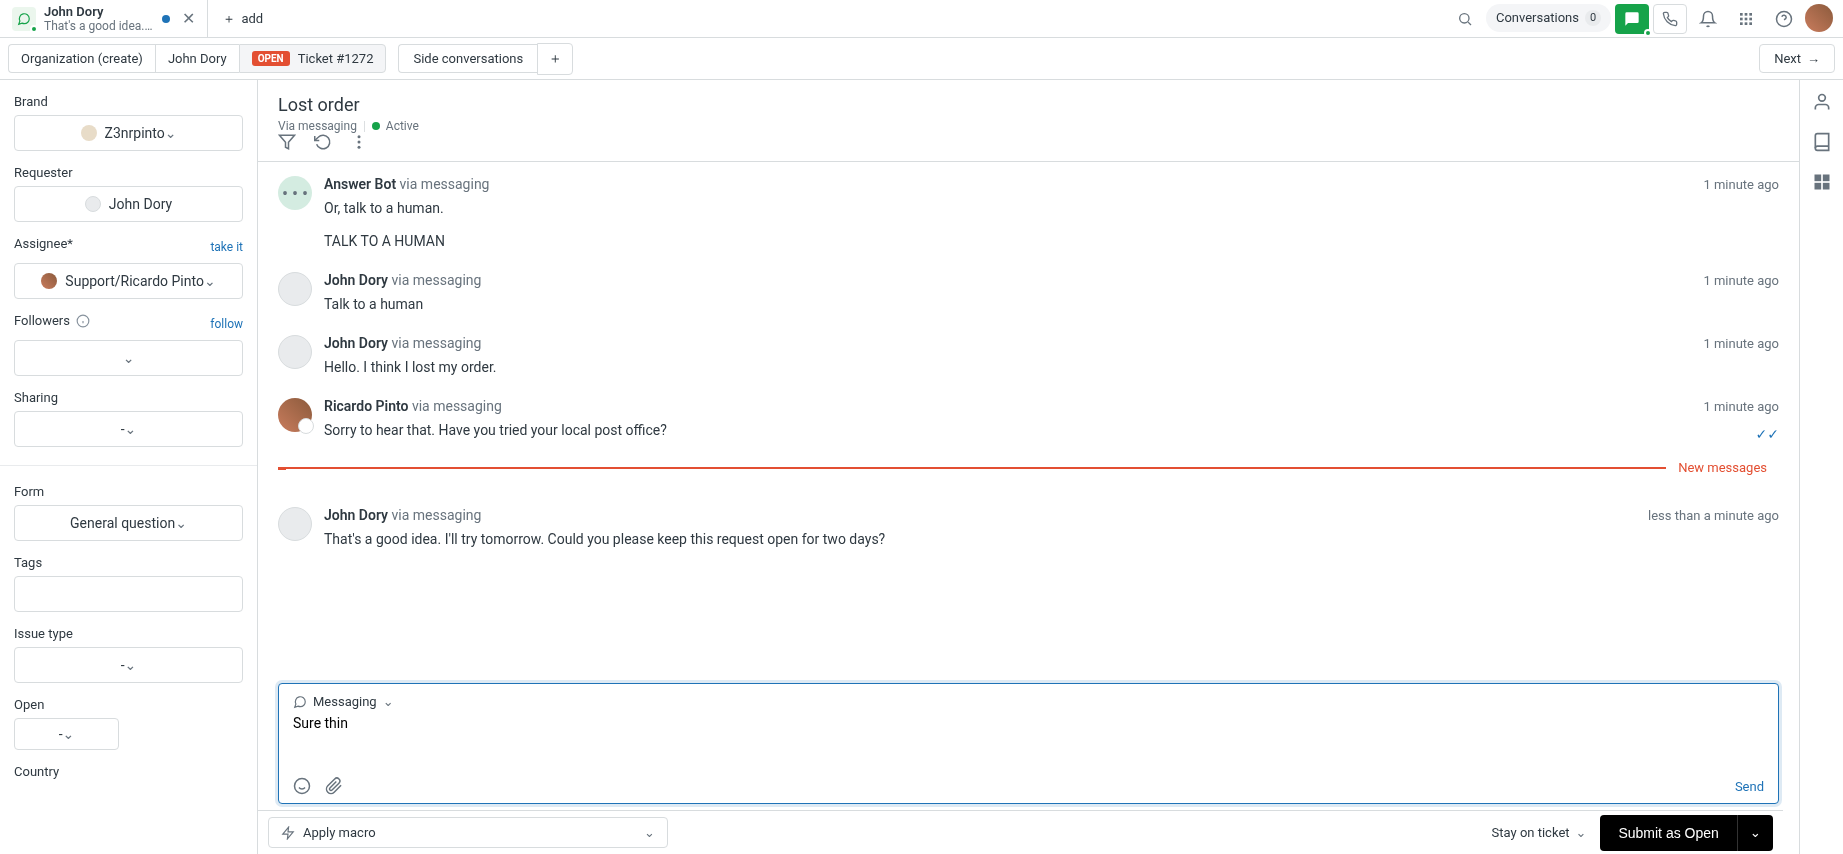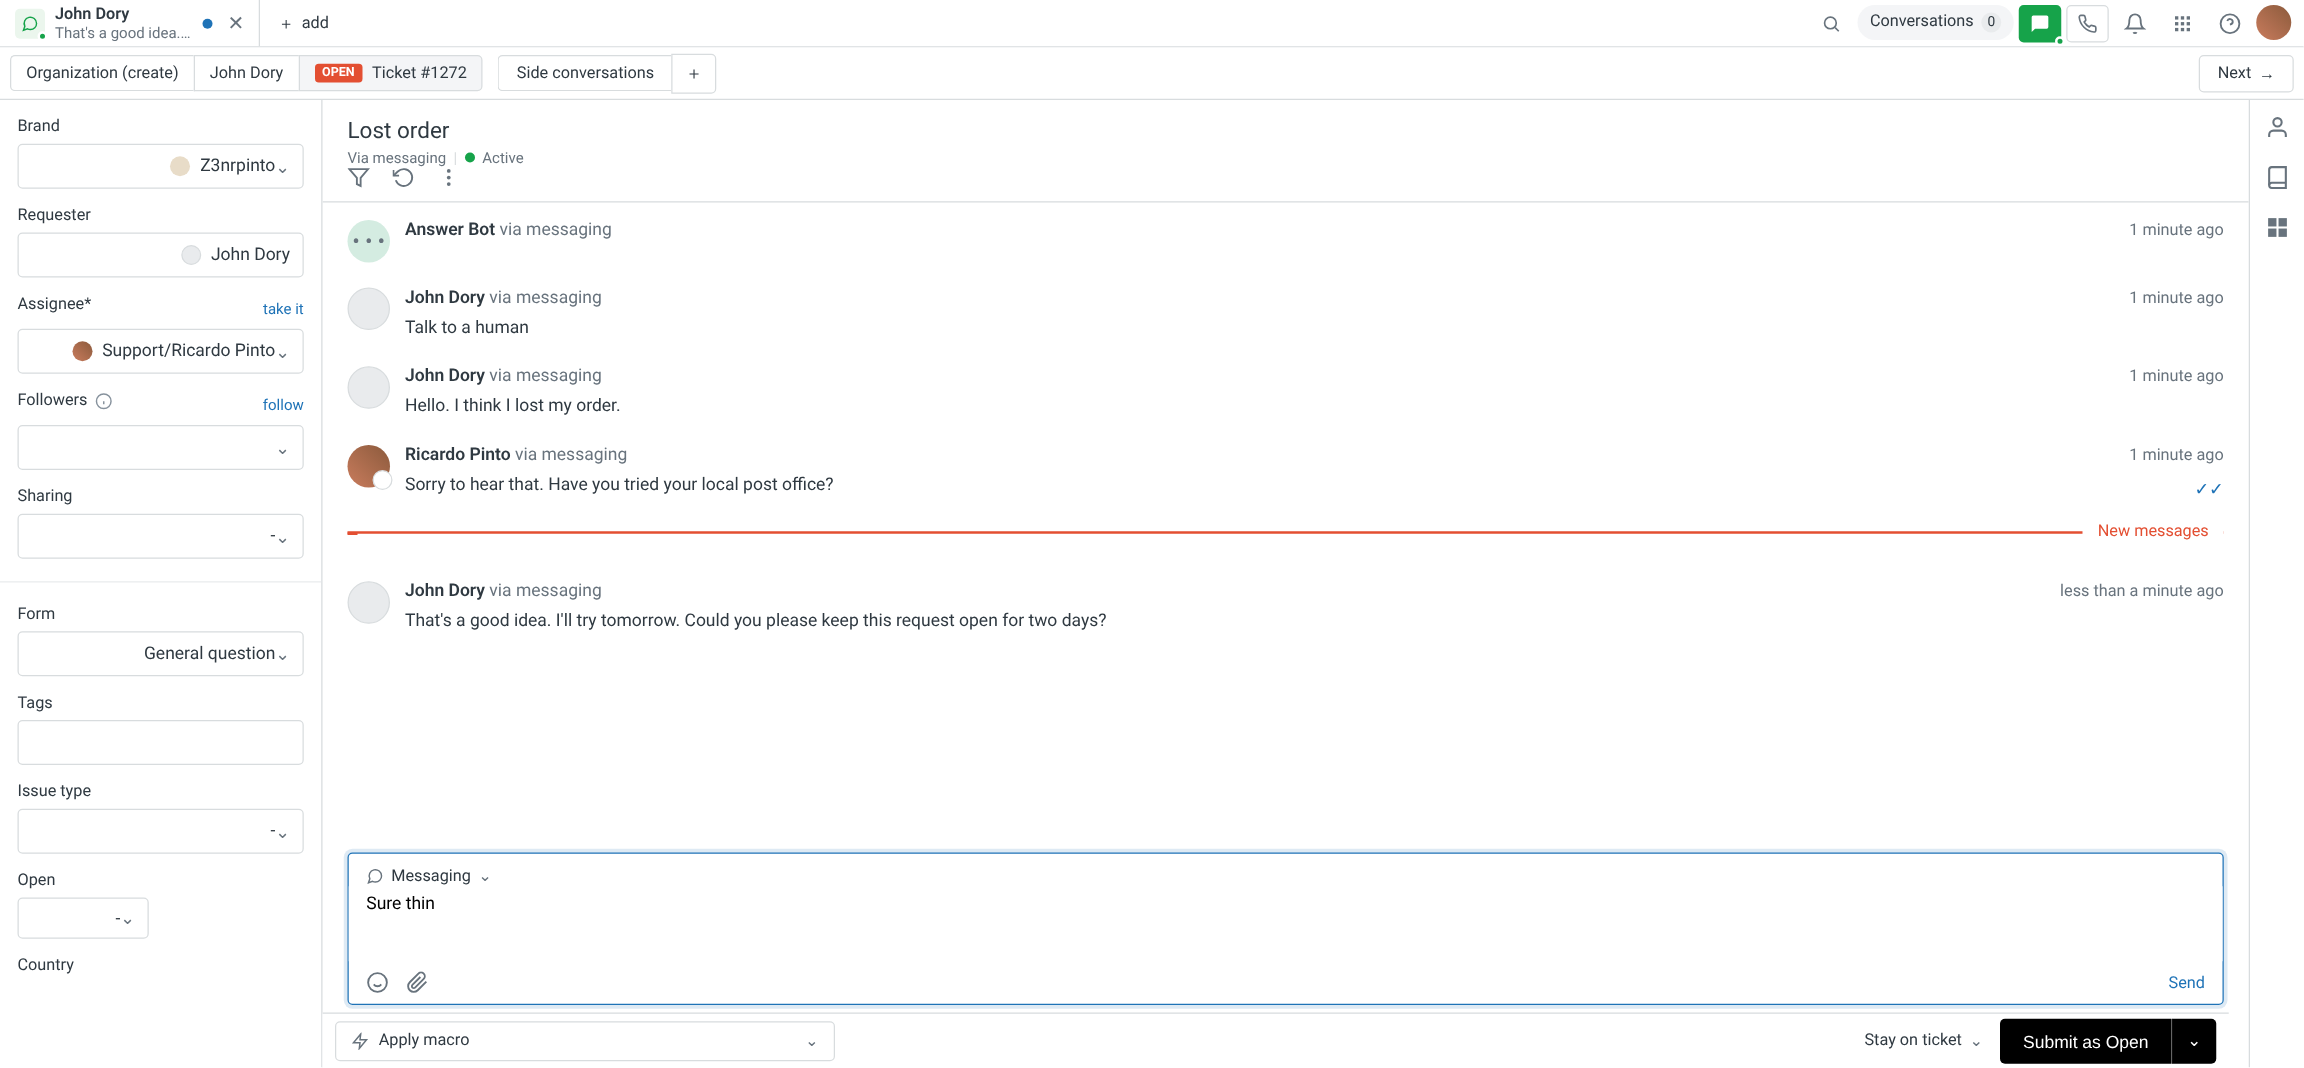--- a/index.html
+++ b/index.html
@@ -43,21 +43,21 @@
 .main { display:flex; height:calc(854px - 38px - 42px); }
 .right-rail { width:44px; border-left:1px solid #d8dcde; display:flex; flex-direction:column; align-items:center; padding-top:12px; gap:20px; }
 .right-rail .ricon { width:20px; height:20px; color:#68737d; cursor:pointer; }
 
 .left-panel { width:258px; border-right:1px solid #d8dcde; padding:14px 14px; overflow-y:auto; }
 .left-panel label.section { display:block; font-size:13px; color:#2f3941; margin-bottom:6px; margin-top:14px; }
 .left-panel label.section:first-child { margin-top:0; }
 .label-row { display:flex; justify-content:space-between; align-items:center; margin-top:14px; margin-bottom:6px; }
 .label-row .section { margin:0; }
 .label-row a { color:#1f73b7; font-size:12px; cursor:pointer; text-decoration:none; }
-.field { border:1px solid #d8dcde; border-radius:4px; padding:7px 10px; display:flex; align-items:center; justify-content:flex-end; font-size:14px; background:#fff; min-height:36px; }
+.field { border:1px solid #d8dcde; border-radius:4px; padding:7px 10px; display:flex; align-items:center; justify-content:center; font-size:14px; background:#fff; min-height:36px; }
 .field.small { min-height:32px; width:105px; }
 .field .val { display:flex; align-items:center; gap:8px; color:#2f3941; }
 .field .chev { color:#68737d; }
 .mini-avatar { width:16px; height:16px; border-radius:50%; background:#e8dcc8; display:inline-block; }
 .mini-avatar.agent { background: linear-gradient(45deg,#c97c5d,#8b5a3c); }
 .mini-avatar.user { background:#e9ebed; border:1px solid #d8dcde; }
 .left-panel hr.divider { border:none; border-top:1px solid #e9ebed; margin:18px -14px; }
 
 
 .convo { flex:1; display:flex; flex-direction:column; position:relative; }
@@ -327,20 +327,21 @@
 
       <div class="messages">
         <div id="msgs-before">
             <div class="msg">
     <div class="av bot">•••</div>
     <div class="body">
       <div class="head">
         <span class="who"><b>Answer Bot</b> <span class="via">via messaging</span></span>
         <span class="time">1 minute ago</span>
       </div>
+      <div class="text">Or, talk to a human.<span class="upper">TALK TO A HUMAN</span></div>
     </div>
   </div>
             <div class="msg">
     <div class="av "></div>
     <div class="body">
       <div class="head">
         <span class="who"><b>John Dory</b> <span class="via">via messaging</span></span>
         <span class="time">1 minute ago</span>
       </div>
       <div class="text">Talk to a human</div>

